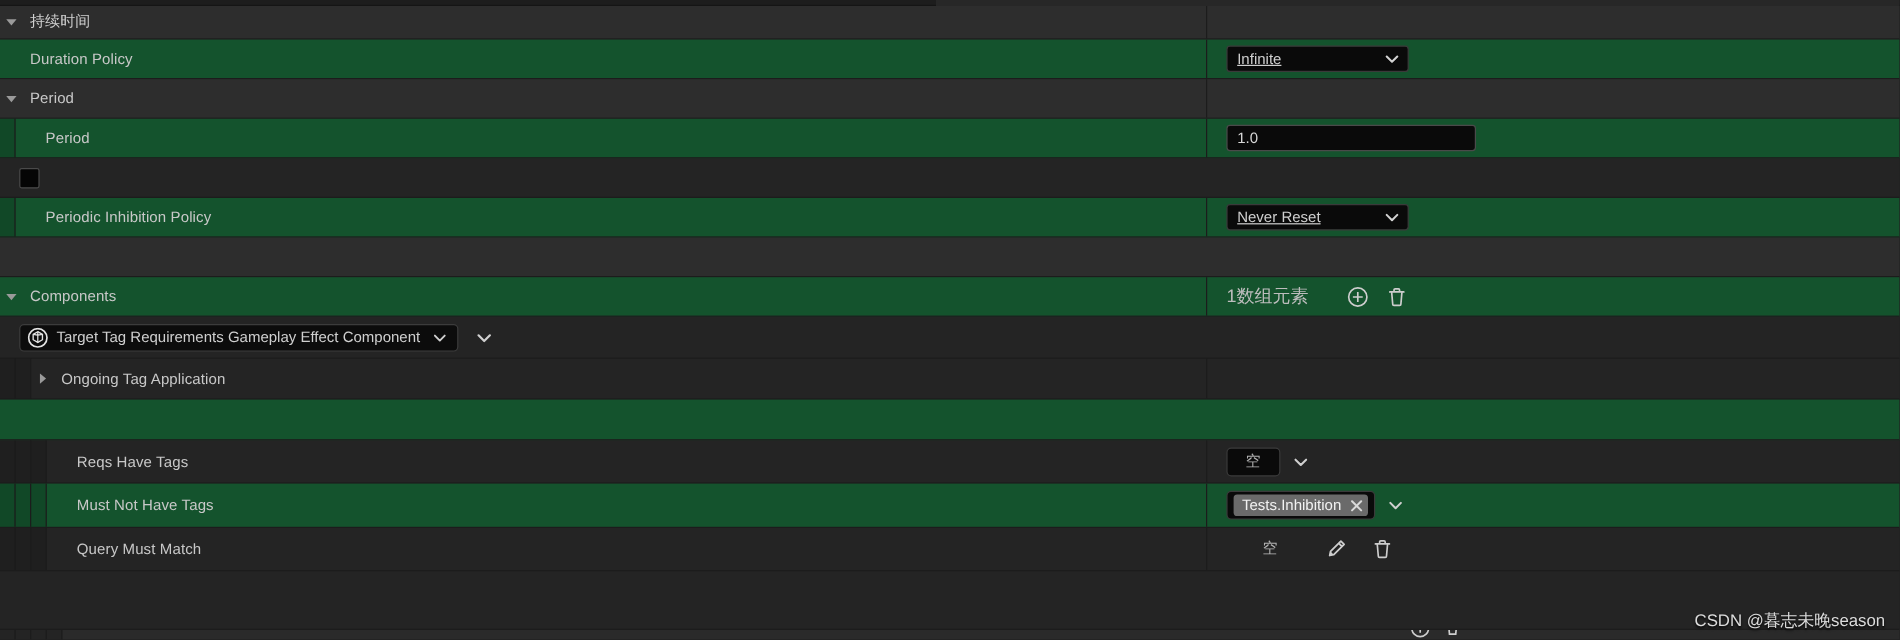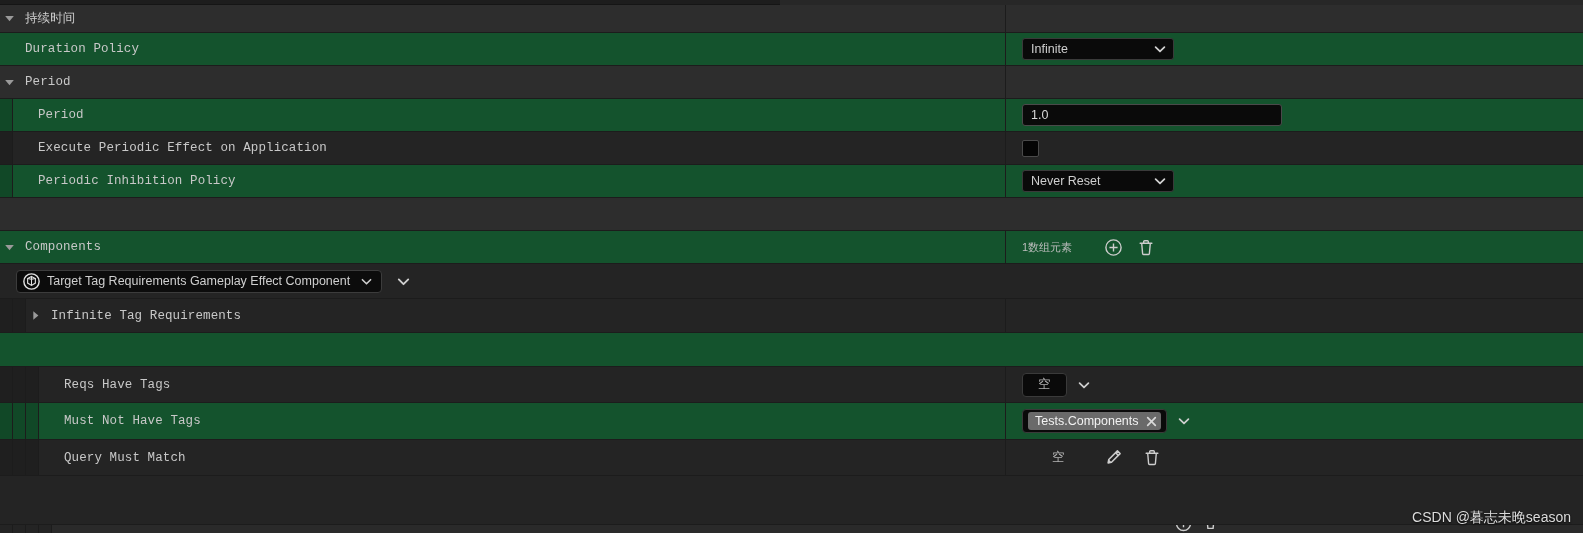--- a/index.html
+++ b/index.html
@@ -61,44 +61,44 @@
   .twisty svg { display: block; }
 
   .lbl {
     color: #c8c8c8;
     font-size: 12.5px;
     white-space: nowrap;
     letter-spacing: 0.1px;
   }
   .lbl.cn { font-size: 12.5px; color: #cfcfcf; }
   .lbl.bold { font-weight: bold; color: #d7d7d7; }
-  .pad-l { padding-left: 6px; font-family: Liberation Mono, monospace; }
+  .pad-l { padding-left: 6px; }
 
   
   .combo {
     height: 22px;
     background: #0a0a0a;
     border: 1px solid #3a3a3a;
     border-radius: 3px;
     display: flex; align-items: center;
     padding: 0 6px 0 8px;
     color: #cfcfcf;
     font-size: 12.5px;
     white-space: nowrap;
   }
-  .combo .cval { flex: 1 1 auto; }
+  .combo .cval { flex: 1 1 auto; text-decoration: underline; }
   .combo .carrow {
     margin-left: 22px;
     display: flex; align-items: center;
     color: #d2d2d2;
   }
   .combo-fixed { width: 152px; }
 
   .numfield {
-    width: 260px; height: 22px;
+    width: 208px; height: 22px;
     background: #0a0a0a;
     border: 1px solid #4a4a4a;
     border-radius: 3px;
     display: flex; align-items: center;
     padding: 0 8px;
     color: #d8d8d8;
     font-size: 12.5px;
   }
 
   .curvefield {
@@ -117,21 +117,21 @@
 
   .checkbox {
     width: 17px; height: 17px;
     background: #050505;
     border: 1px solid #4a4a4a;
     border-radius: 2px;
   }
 
   .arraycount {
     color: #bdbdbd;
-    font-size: 11px;
+    font-size: 15px;
     white-space: nowrap;
   }
   .iconbtn {
     display: flex; align-items: center; justify-content: center;
     width: 22px; height: 22px;
     color: #cdcdcd;
     cursor: pointer;
   }
   .spacer-20 { width: 20px; }
   .spacer-30 { width: 30px; }
@@ -294,27 +294,20 @@
           <div class="twisty empty"></div>    
           <span class="lbl pad-l">Period</span>  
         </div>  
         <div class="value-col">
           <div class="numfield">
             <span>1.0</span>
           </div>
         </div>
       </div>
       <div class="row" style="height:33px">  
-        <div class="label-col">
-          <div class="guides">
-            <div class="guide"></div>
-          </div>
-          <div class="twisty empty"></div>    
-          <span class="lbl pad-l">Execute Periodic Effect on Application</span>  
-        </div>  
         <div class="value-col">
           <div class="checkbox"></div>  
         </div>
       </div>
       <div class="row alt" style="height:33px">  
         <div class="label-col">
           <div class="guides">
             <div class="guide"></div>
           </div>
           <div class="twisty empty"></div>    
@@ -389,21 +382,21 @@
         <div class="label-col">
           <div class="guides">
             <div class="guide"></div>
             <div class="guide"></div>
           </div>
           <div class="twisty">
             <svg width="11" height="11" viewBox="0 0 11 11">
               <path d="M3.3 1.2v8.6L8.4 5.5z" fill="currentColor"></path>
             </svg>
           </div>    
-          <span class="lbl pad-l">Infinite Tag Requirements</span>  
+          <span class="lbl pad-l">Ongoing Tag Application</span>  
         </div>  
         <div class="value-col">  </div>
       </div>
       <div class="row alt" style="height:34px">  
         <div class="value-col">  </div>
       </div>
       <div class="row" style="height:36px">  
         <div class="label-col">
           <div class="guides">
             <div class="guide"></div>
@@ -430,21 +423,21 @@
             <div class="guide"></div>
             <div class="guide"></div>
             <div class="guide"></div>
           </div>
           <div class="twisty empty"></div>    
           <span class="lbl pad-l">Must Not Have Tags</span>  
         </div>  
         <div class="value-col">
           <div class="tagpicker">
             <div class="tag-chip">
-              <span>Tests.Components</span>
+              <span>Tests.Inhibition</span>
               <span class="xclose">
                 <svg width="13" height="13" viewBox="0 0 13 13">
                   <path d="M2.7 2.7l7.6 7.6M10.3 2.7l-7.6 7.6" stroke="currentColor" stroke-width="1.7" stroke-linecap="round"></path>
                 </svg>
               </span>
             </div>
           </div>
           <span class="after-arrow">
             <svg width="14" height="14" viewBox="0 0 13 13">
               <path d="M2.4 4.7L6.5 8.8 10.6 4.7" fill="none" stroke="currentColor" stroke-width="1.6" stroke-linecap="round" stroke-linejoin="round"></path>

